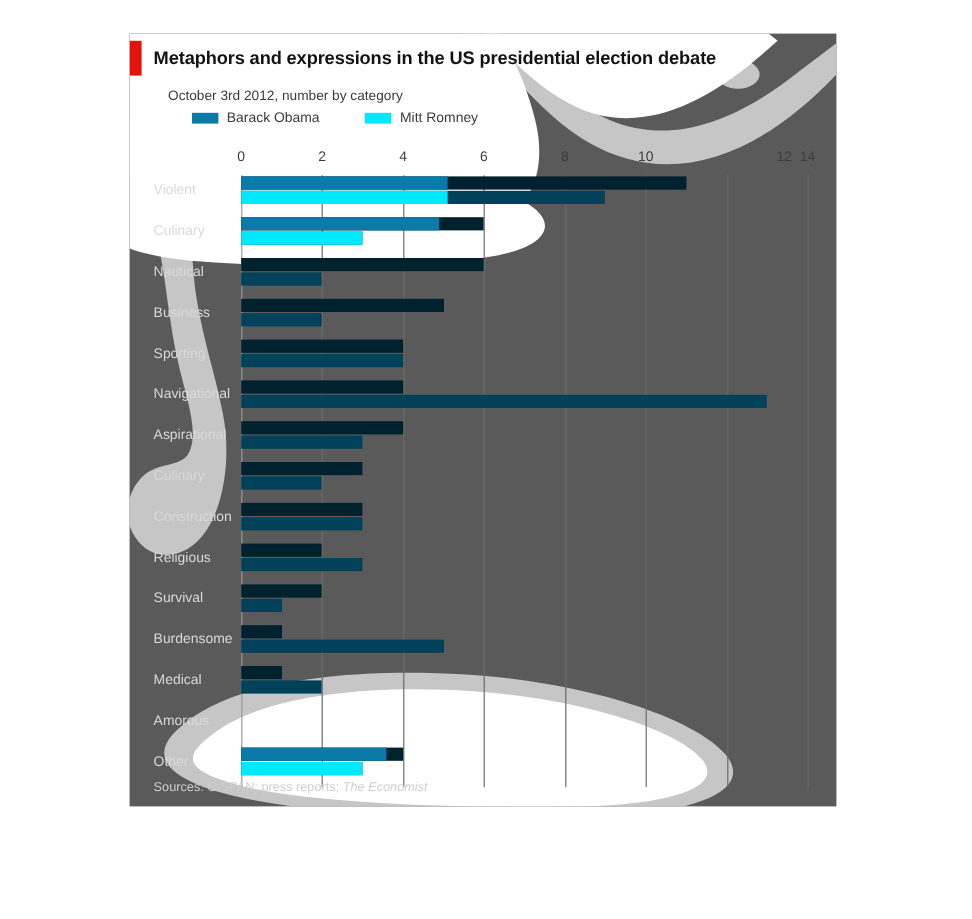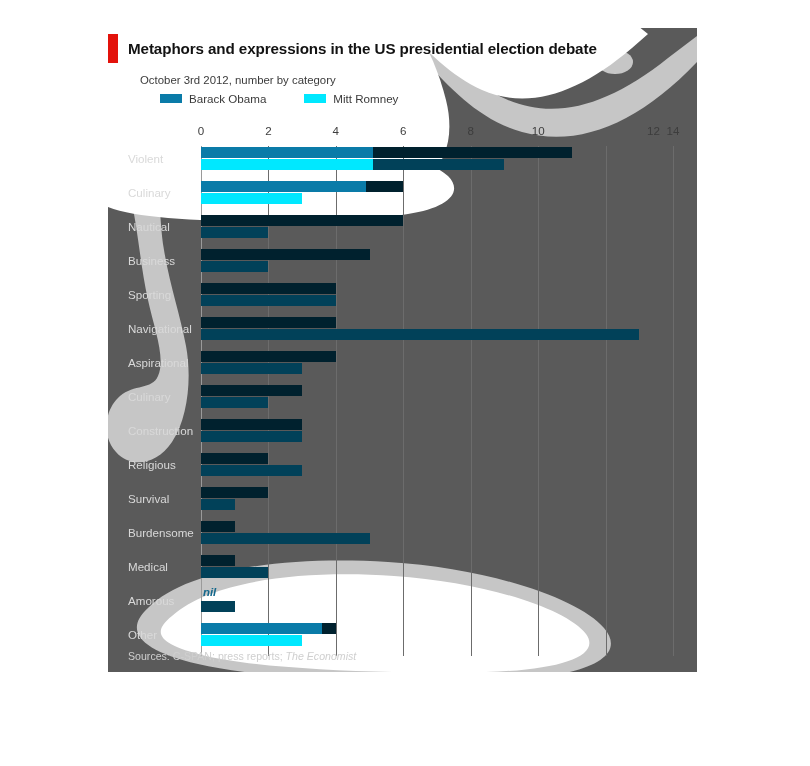--- a/index.html
+++ b/index.html
@@ -319,24 +319,20 @@
         <div class="bar romney" style="width: 33.7143px; background: rgb(1, 65, 89);"></div>
       </div>
       <div class="row" style="top: 374px;">
         <div class="bar obama" style="width: 33.7143px; background: rgb(0, 33, 46);"></div>
         <div class="bar romney" style="width: 168.571px; background: rgb(1, 65, 89);"></div>
       </div>
       <div class="row" style="top: 408px;">
         <div class="bar obama" style="width: 33.7143px; background: rgb(0, 33, 46);"></div>
         <div class="bar romney" style="width: 67.4286px; background: rgb(1, 65, 89);"></div>
       </div>
-      <div class="row" style="top: 442px;">
-        <span class="nil-label">nil</span>
-        <div class="bar romney" style="width: 33.7143px; background: rgb(1, 65, 89);"></div>
-      </div>
       <div class="row" style="top: 476px;">
         <div class="bar obama" style="width: 134.857px; background: rgb(0, 33, 46);"></div>
         <div class="bar romney" style="width: 101.143px; background: rgb(1, 65, 89);"></div>
         <div class="bar obama" style="left: 0px; width: 121.371px; background: rgb(10, 123, 168);"></div>
         <div class="bar romney" style="left: 0px; width: 101.143px; background: rgb(0, 232, 255);"></div>
       </div>
     </div>
 
   <div id="source">Sources: C-SPAN; press reports; <i>The Economist</i></div>
 

